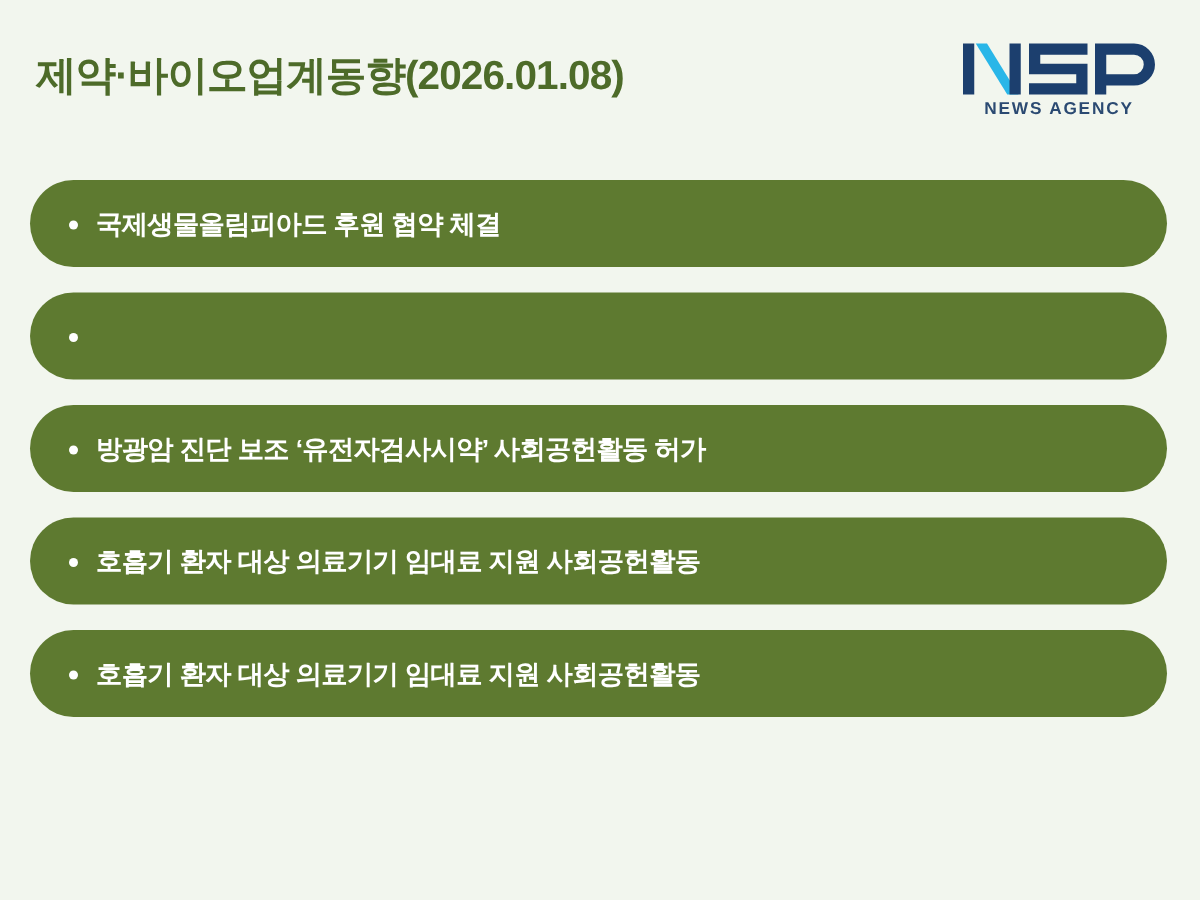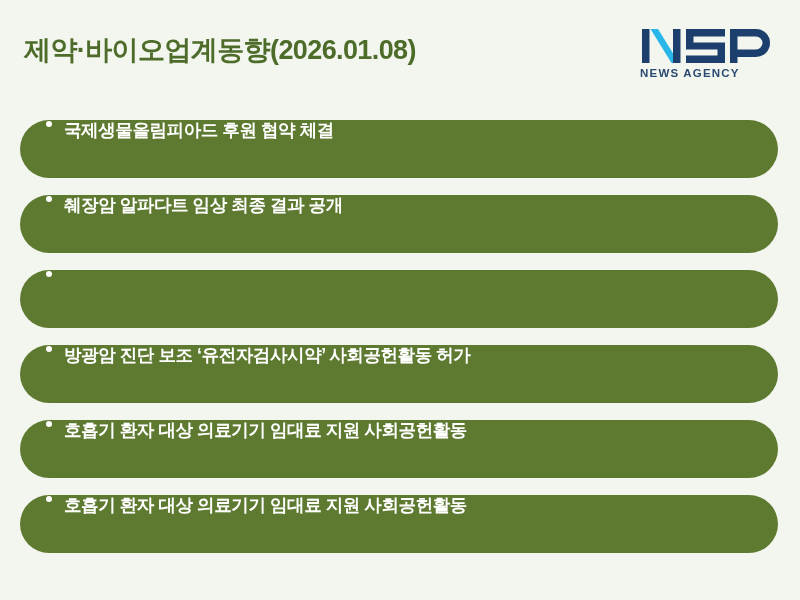--- a/index.html
+++ b/index.html
@@ -51,20 +51,21 @@
     width: 132px;
     height: 56px;
   }
   #brand-logo svg {
     display: block;
     width: 132px;
     height: 40px;
   }
   #brand-tagline {
     margin-top: 1px;
+    text-align: center;
     font-size: 11.5px;
     font-weight: bold;
     letter-spacing: 1.2px;
     color: #2b4a72;
     font-family: "Liberation Sans", sans-serif;
   }
 
   
   #bullet-list {
     position: absolute;
@@ -74,20 +75,21 @@
   }
 
   .bullet-bar {
     position: relative;
     width: 758px;
     height: 58px;
     margin-bottom: 17px;
     background: #5e7a30;
     border-radius: 29px;
     display: flex;
+    align-items: center;
     box-sizing: border-box;
     padding-left: 26px;
     padding-right: 22px;
   }
   .bullet-bar:last-child {
     margin-bottom: 0;
   }
 
   .bullet-dot {
     flex: 0 0 auto;
@@ -138,24 +140,20 @@
 
   </div>
 
   <div id="bullet-list">
 
     <div class="bullet-bar">
       <span class="bullet-dot"></span>
       <span class="bullet-text">국제생물올림피아드 후원 협약 체결</span>
     </div>
 
-    <div class="bullet-bar">
-      <span class="bullet-dot"></span>
-      <span class="bullet-text">췌장암 알파다트 임상 최종 결과 공개</span>
-    </div>
 
     <div class="bullet-bar">
       <span class="bullet-dot"></span>
     </div>
 
     <div class="bullet-bar">
       <span class="bullet-dot"></span>
       <span class="bullet-text">방광암 진단 보조 ‘유전자검사시약’ 사회공헌활동 허가</span>
     </div>
 

